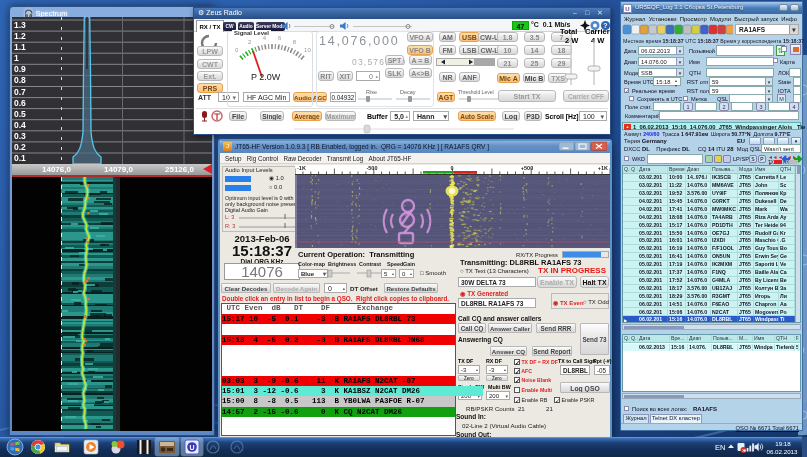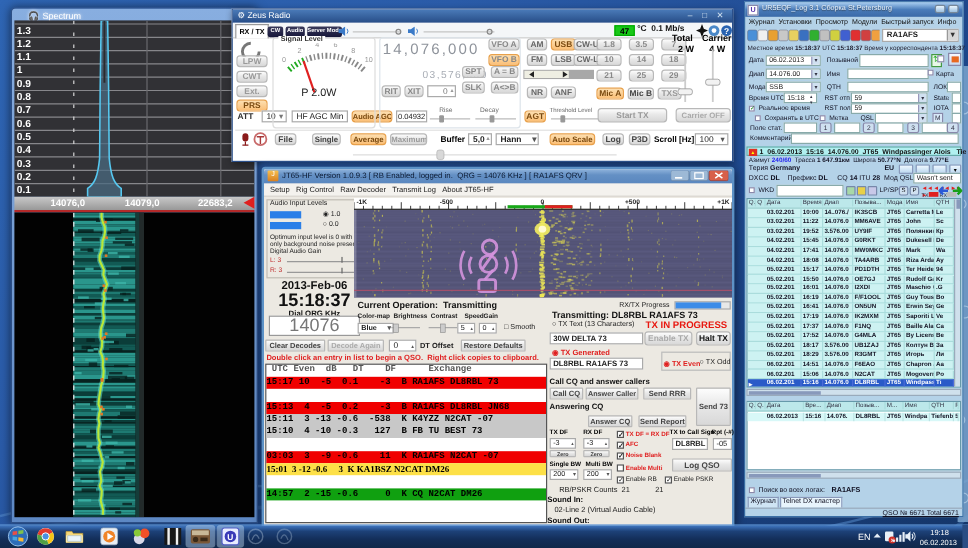--- a/index.html
+++ b/index.html
@@ -59,21 +59,21 @@
     <text x="2" y="99.6" font-size="8.5" fill="#fff" font-weight="bold">0.5</text>
     <text x="2" y="110.7" font-size="8.5" fill="#fff" font-weight="bold">0.4</text>
     <text x="2" y="121.8" font-size="8.5" fill="#fff" font-weight="bold">0.3</text>
     <text x="2" y="132.9" font-size="8.5" fill="#fff" font-weight="bold">0.2</text>
     <text x="2" y="144.0" font-size="8.5" fill="#fff" font-weight="bold">0.1</text>
   </svg>
 </div>
 <div class="abs" style="left:12px;top:164px;width:200px;height:11px;background:linear-gradient(#c8c8c8,#989898);">
   <span class="abs" style="left:30px;top:1px;font-size:8px;font-weight:bold;color:#fff;">14076,0</span>
   <span class="abs" style="left:92px;top:1px;font-size:8px;font-weight:bold;color:#fff;">14079,0</span>
-  <span class="abs" style="left:153px;top:1px;font-size:8px;font-weight:bold;color:#fff;">22683,2</span>
+  <span class="abs" style="left:153px;top:1px;font-size:8px;font-weight:bold;color:#fff;">25126,0</span>
   <div class="abs" style="right:0;top:0;width:0;height:0;border-top:5.5px solid transparent;border-bottom:5.5px solid transparent;border-right:9px solid #e02020;"></div>
 </div>
 <div class="abs" style="left:12px;top:175px;width:200px;height:2px;background:#b42a2a;"></div>
 <div class="abs" style="left:12px;top:177px;width:200px;height:254px;background:#020202;overflow:hidden;">
   <svg width="200" height="254">
    <rect x="49" y="0" width="52" height="254" fill="#0c2927"></rect>
 <rect x="49" y="0" width="52" height="2" fill="#1e7a72"></rect>
       <rect x="49" y="2" width="52" height="1" fill="#1e7a72"></rect>
       <rect x="49" y="3" width="52" height="1" fill="#2a968c"></rect>
       <rect x="49" y="4" width="52" height="1" fill="#1e7a72"></rect>
@@ -1420,24 +1420,23 @@
     <div class="btn" style="left:340px;top:241px;width:50px;height:11px;font-size:6.8px;line-height:11px;border-radius:1px;">Log QSO</div>
     <span class="abs" style="left:246px;top:264px;font-size:6.2px;color:#222;white-space:nowrap;">RB/PSKR Counts&nbsp; 21</span>
     <span class="abs" style="left:326px;top:264px;font-size:6.2px;color:#222;">21</span>
     <span class="abs" style="left:236px;top:272px;font-size:6.5px;font-weight:bold;color:#111;">Sound In:</span>
     <span class="abs" style="left:242px;top:281px;font-size:6.2px;color:#222;white-space:nowrap;">02-Line 2 (Virtual Audio Cable)</span>
     <span class="abs" style="left:236px;top:290px;font-size:6.5px;font-weight:bold;color:#111;">Sound Out:</span>
     <div class="abs" style="left:1px;top:162px;width:235px;height:133px;background:#fff;border:1px solid #555;font-family:'Liberation Mono',monospace;">
       <div class="abs" style="left:0;top:0;width:233px;height:9px;font-size:7.5px;color:#555;font-weight:bold;white-space:pre;font-family:'Liberation Mono',monospace;"> UTC Even  dB   DT    DF      Exchange</div>
       <div class="abs" style="left:0;top:10px;width:233px;height:10.3px;background:#f00000;font-size:7.5px;font-weight:bold;color:#000;white-space:pre;line-height:10.3px;font-family:'Liberation Mono',monospace;">15:17 10  -5  0.1    -3  B RA1AFS DL8RBL 73</div>
       <div class="abs" style="left:0;top:30.6px;width:233px;height:10.3px;background:#f00000;font-size:7.5px;font-weight:bold;color:#000;white-space:pre;line-height:10.3px;font-family:'Liberation Mono',monospace;">15:13  4  -5  0.2    -3  B RA1AFS DL8RBL JN68</div>
-      <div class="abs" style="left:0;top:40.900000000000006px;width:233px;height:10.3px;background:#c8c8c8;font-size:7.5px;font-weight:bold;color:#000;white-space:pre;line-height:10.3px;font-family:'Liberation Mono',monospace;">15:11  3 -13 -0.6  -538  K K4YZZ N2CAT -07</div>
-      <div class="abs" style="left:0;top:51.2px;width:233px;height:10.3px;background:#c8c8c8;font-size:7.5px;font-weight:bold;color:#000;white-space:pre;line-height:10.3px;font-family:'Liberation Mono',monospace;">15:10  4 -10 -0.3   127  B FB TU BEST 73</div>
       <div class="abs" style="left:0;top:71.8px;width:233px;height:10.3px;background:#f00000;font-size:7.5px;font-weight:bold;color:#000;white-space:pre;line-height:10.3px;font-family:'Liberation Mono',monospace;">03:03  3  -9 -0.6    11  K RA1AFS N2CAT -07</div>
-      <div class="abs" style="left:0;top:82.1px;width:233px;height:10.3px;background:#fde047;font-size:7.5px;font-weight:bold;color:#000;white-space:pre;line-height:10.3px;font-family:Liberation Serif, serif;">15:01  3 -12 -0.6     3  K KA1BSZ N2CAT DM26</div>
+      <div class="abs" style="left:0;top:82.1px;width:261px;height:10.3px;background:#5eead4;font-size:7.5px;font-weight:bold;color:#000;white-space:pre;line-height:10.3px;font-family:Liberation Mono, monospace;">15:01  3 -12 -0.6     3  K KA1BSZ N2CAT DM26</div>
+      <div class="abs" style="left:0;top:92.39999999999999px;width:233px;height:10.3px;background:#c8c8c8;font-size:7.5px;font-weight:bold;color:#000;white-space:pre;line-height:10.3px;font-family:'Liberation Mono',monospace;">15:00  8  -8  0.5   113  B YB0LWA PA3FOE R-07</div>
       <div class="abs" style="left:0;top:102.69999999999999px;width:233px;height:10.3px;background:#10a010;font-size:7.5px;font-weight:bold;color:#000;white-space:pre;line-height:10.3px;font-family:'Liberation Mono',monospace;">14:57  2 -15 -0.6     0  K CQ N2CAT DM26</div>
     </div>
   </div>
 <div class="abs" style="left:0;top:437px;width:807px;height:20px;background:linear-gradient(#3f76c0,#1d4178 25%,#132e59 60%,#102849);border-top:1px solid #5d94d4;z-index:50;">
 </div>
 <svg class="abs" style="left:0;top:437px;z-index:51" width="807" height="20">
 
   <circle cx="15" cy="10" r="8" fill="#2d6cb8" stroke="#9cc4ec" stroke-width="0.8"></circle>
   <g transform="translate(15,10)">
    <path d="M-4.5,-1 L-0.7,-1.6 L-0.7,-4.6 L-4.5,-4 Z" fill="#e85048"></path>

